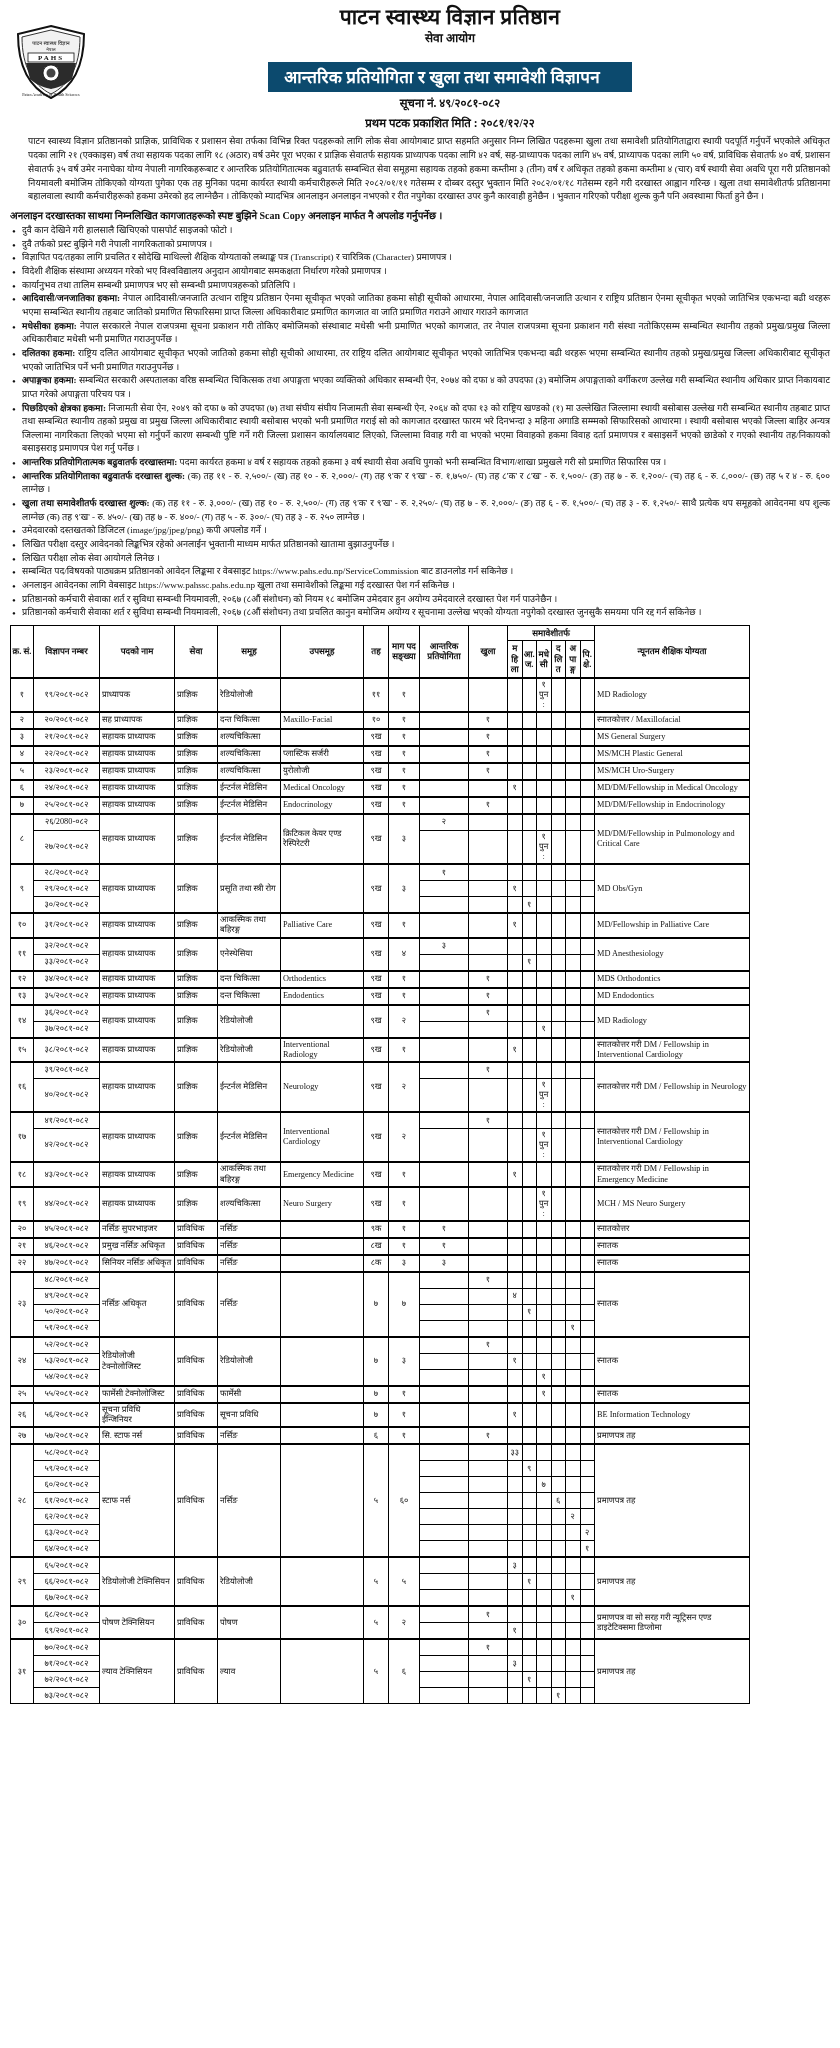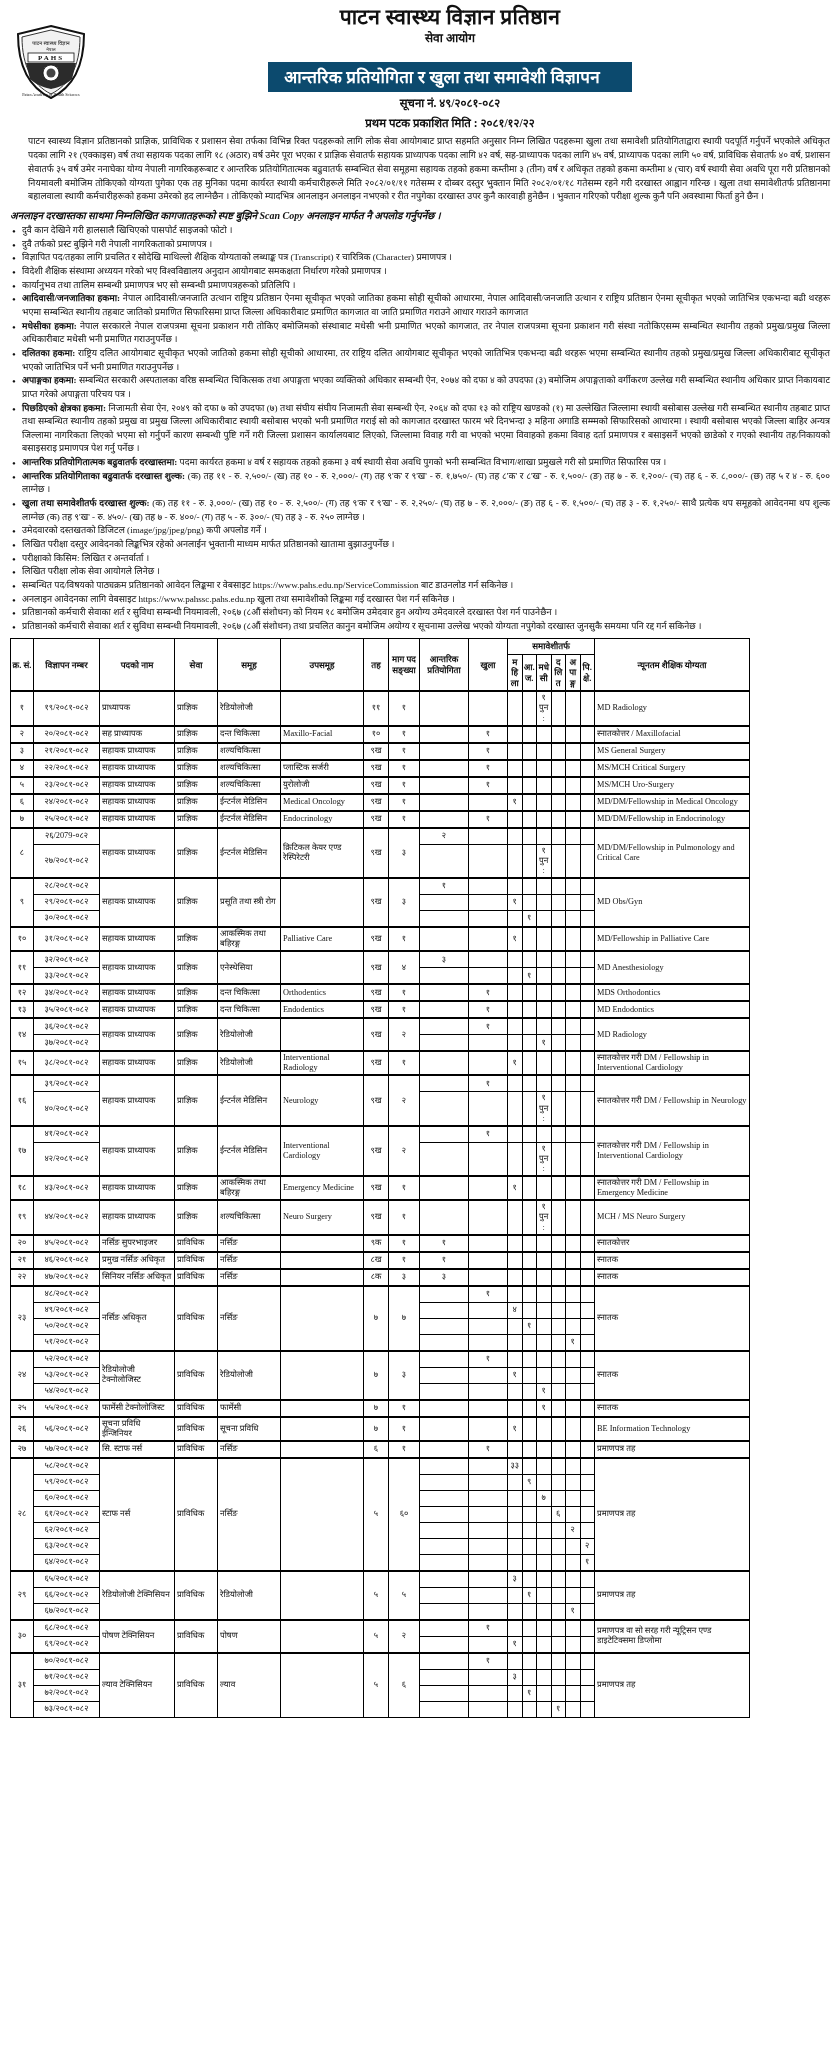--- a/index.html
+++ b/index.html
@@ -29,21 +29,21 @@
     font-size:17px;font-weight:bold;letter-spacing:.2px;
   }
   .notice-line{font-size:11.5px;font-weight:bold;margin-top:4px;line-height:1.35;}
 
   
   .para{
     font-size:9.1px;line-height:1.52;text-align:justify;
     margin:4px 2px 0 20px;
   }
   .sec-title{
-    font-size:10px;font-weight:bold;margin:5px 2px 1px 2px;line-height:1.4;font-style:italic;
+    font-size:10px;font-weight:bold;margin:5px 2px 1px 2px;line-height:1.4;
   }
   ul.bullets{margin:0 2px 0 2px;padding:0;list-style:none;}
   ul.bullets > li{
     font-size:9.1px;line-height:1.5;text-align:justify;
     position:relative;padding-left:12px;margin-bottom:0px;
   }
   ul.bullets > li:before{
     content:"\2022";position:absolute;left:2px;top:-1px;font-size:11px;
   }
   .nb{font-weight:bold;}
@@ -131,21 +131,20 @@
     <li><span class="nb">अपाङ्गका हकमा:</span> <span>सम्बन्धित सरकारी अस्पतालका वरिष्ठ सम्बन्धित चिकित्सक तथा अपाङ्गता भएका व्यक्तिको अधिकार सम्बन्धी ऐन, २०७४ को दफा ४ को उपदफा (३) बमोजिम अपाङ्गताको वर्गीकरण उल्लेख गरी सम्बन्धित स्थानीय अधिकार प्राप्त निकायबाट प्राप्त गरेको अपाङ्गता परिचय पत्र ।</span></li>
     <li><span class="nb">पिछडिएको क्षेत्रका हकमा:</span> <span>निजामती सेवा ऐन, २०४९ को दफा ७ को उपदफा (७) तथा संघीय संघीय निजामती सेवा सम्बन्धी ऐन, २०६४ को दफा १३ को राष्ट्रिय खण्डको (१) मा उल्लेखित जिल्लामा स्थायी बसोबास उल्लेख गरी सम्बन्धित स्थानीय तहबाट प्राप्त तथा सम्बन्धित स्थानीय तहको प्रमुख वा प्रमुख जिल्ला अधिकारीबाट स्थायी बसोबास भएको भनी प्रमाणित गराई सो को कागजात दरखास्त फारम भरे दिनभन्दा ३ महिना अगाडि सम्म्मको सिफारिसको आधारमा । स्थायी बसोबास भएको जिल्ला बाहिर अन्यत्र जिल्लामा नागरिकता लिएको भएमा सो गर्नुपर्ने कारण सम्बन्धी पुष्टि गर्ने गरी जिल्ला प्रशासन कार्यालयबाट लिएको, जिल्लामा विवाह गरी वा भएको भएमा विवाहको हकमा विवाह दर्ता प्रमाणपत्र र बसाइसर्ने भएको छाडेको र गएको स्थानीय तह/निकायको बसाइसराइ प्रमाणपत्र पेश गर्नु पर्नेछ ।</span></li>
     <li><span class="nb">आन्तरिक प्रतियोगितात्मक बढुवातर्फ दरखास्तमा:</span> <span>पदमा कार्यरत हकमा ४ वर्ष र सहायक तहको हकमा ३ वर्ष स्थायी सेवा अवधि पुगको भनी सम्बन्धित विभाग/शाखा प्रमुखले गरी सो प्रमाणित सिफारिस पत्र ।</span></li>
     <li><span class="nb">आन्तरिक प्रतियोगिताका बढुवातर्फ दरखास्त शुल्क:</span> <span>(क) तह ११ - रु. २,५००/- (ख) तह १० - रु. २,०००/- (ग) तह ९'क' र ९'ख' - रु. १,७५०/- (घ) तह ८'क' र ८'ख' - रु. १,५००/- (ङ) तह ७ - रु. १,२००/- (च) तह ६ - रु. ८,०००/- (छ) तह ५ र ४ - रु. ६०० लाग्नेछ ।</span></li>
     <li><span class="nb">खुला तथा समावेशीतर्फ दरखास्त शुल्क:</span> <span>(क) तह ११ - रु. ३,०००/- (ख) तह १० - रु. २,५००/- (ग) तह ९'क' र ९'ख' - रु. २,२५०/- (घ) तह ७ - रु. २,०००/- (ङ) तह ६ - रु. १,५००/- (च) तह ३ - रु. १,२५०/- साथै प्रत्येक थप समूहको आवेदनमा थप शुल्क लाग्नेछ (क) तह ९'ख' - रु. ४५०/- (ख) तह ७ - रु. ४००/- (ग) तह ५ - रु. ३००/- (घ) तह ३ - रु. २५० लाग्नेछ ।</span></li>
   </ul>
 
   <ul class="bullets">
     <li>उमेदवारको दस्तखतको डिजिटल (image/jpg/jpeg/png) कपी अपलोड गर्ने ।</li>
     <li>लिखित परीक्षा दस्तुर आवेदनको लिङ्कभित्र रहेको अनलाईन भुक्तानी माध्यम मार्फत प्रतिष्ठानको खातामा बुझाउनुपर्नेछ ।</li>
-    <li>परीक्षाको किसिम: लिखित र अन्तर्वार्ता ।</li>
     <li>लिखित परीक्षा लोक सेवा आयोगले लिनेछ ।</li>
     <li>सम्बन्धित पद/विषयको पाठ्यक्रम प्रतिष्ठानको आवेदन लिङ्कमा र वेबसाइट https://www.pahs.edu.np/ServiceCommission बाट डाउनलोड गर्न सकिनेछ ।</li>
     <li>अनलाइन आवेदनका लागि वेबसाइट https://www.pahssc.pahs.edu.np खुला तथा समावेशीको लिङ्कमा गई दरखास्त पेश गर्न सकिनेछ ।</li>
     <li>प्रतिष्ठानको कर्मचारी सेवाका शर्त र सुविधा सम्बन्धी नियमावली, २०६७ (८औं संशोधन) को नियम १८ बमोजिम उमेदवार हुन अयोग्य उमेदवारले दरखास्त पेश गर्न पाउनेछैन ।</li>
     <li>प्रतिष्ठानको कर्मचारी सेवाका शर्त र सुविधा सम्बन्धी नियमावली, २०६७ (८औं संशोधन) तथा प्रचलित कानुन बमोजिम अयोग्य र सूचनामा उल्लेख भएको योग्यता नपुगेको दरखास्त जुनसुकै समयमा पनि रद्द गर्न सकिनेछ ।</li>
   </ul>
 
   <table class="vac">
     <thead>
       <tr>
@@ -239,21 +238,21 @@
           <td class="c-lvl num">९ख</td>
           <td class="c-dem num">१</td>
           <td class="c-int num"></td>
           <td class="c-open num">१</td>
           <td class="c-inc num"></td>
           <td class="c-inc num"></td>
           <td class="c-inc num"></td>
           <td class="c-inc num"></td>
           <td class="c-inc num"></td>
           <td class="c-inc num"></td>
-          <td class="c-edu eng">MS/MCH Critical Surgery</td>
+          <td class="c-edu eng">MS/MCH Plastic General</td>
         </tr>
         <tr class="grp-top">
           <td class="c-sn num">५</td>
           <td class="c-adv">२३/२०८१-०८२</td>
           <td class="c-post">सहायक प्राध्यापक</td>
           <td class="c-serv">प्राज्ञिक</td>
           <td class="c-grp">शल्यचिकित्सा</td>
           <td class="c-sub">युरोलोजी</td>
           <td class="c-lvl num">९ख</td>
           <td class="c-dem num">१</td>
@@ -300,21 +299,21 @@
           <td class="c-inc num"></td>
           <td class="c-inc num"></td>
           <td class="c-inc num"></td>
           <td class="c-inc num"></td>
           <td class="c-inc num"></td>
           <td class="c-inc num"></td>
           <td class="c-edu eng">MD/DM/Fellowship in Endocrinology</td>
         </tr>
         <tr class="grp-top">
           <td class="c-sn num" rowspan="2">८</td>
-          <td class="c-adv">२६/2079-०८२</td>
+          <td class="c-adv">२६/2080-०८२</td>
           <td class="c-post" rowspan="2">सहायक प्राध्यापक</td>
           <td class="c-serv" rowspan="2">प्राज्ञिक</td>
           <td class="c-grp" rowspan="2">ईन्टर्नल मेडिसिन</td>
           <td class="c-sub" rowspan="2">क्रिटिकल केयर एण्ड रेस्पिरेटरी</td>
           <td class="c-lvl num" rowspan="2">९ख</td>
           <td class="c-dem num" rowspan="2">३</td>
           <td class="c-int num">२</td>
           <td class="c-open num"></td>
           <td class="c-inc num"></td>
           <td class="c-inc num"></td>

